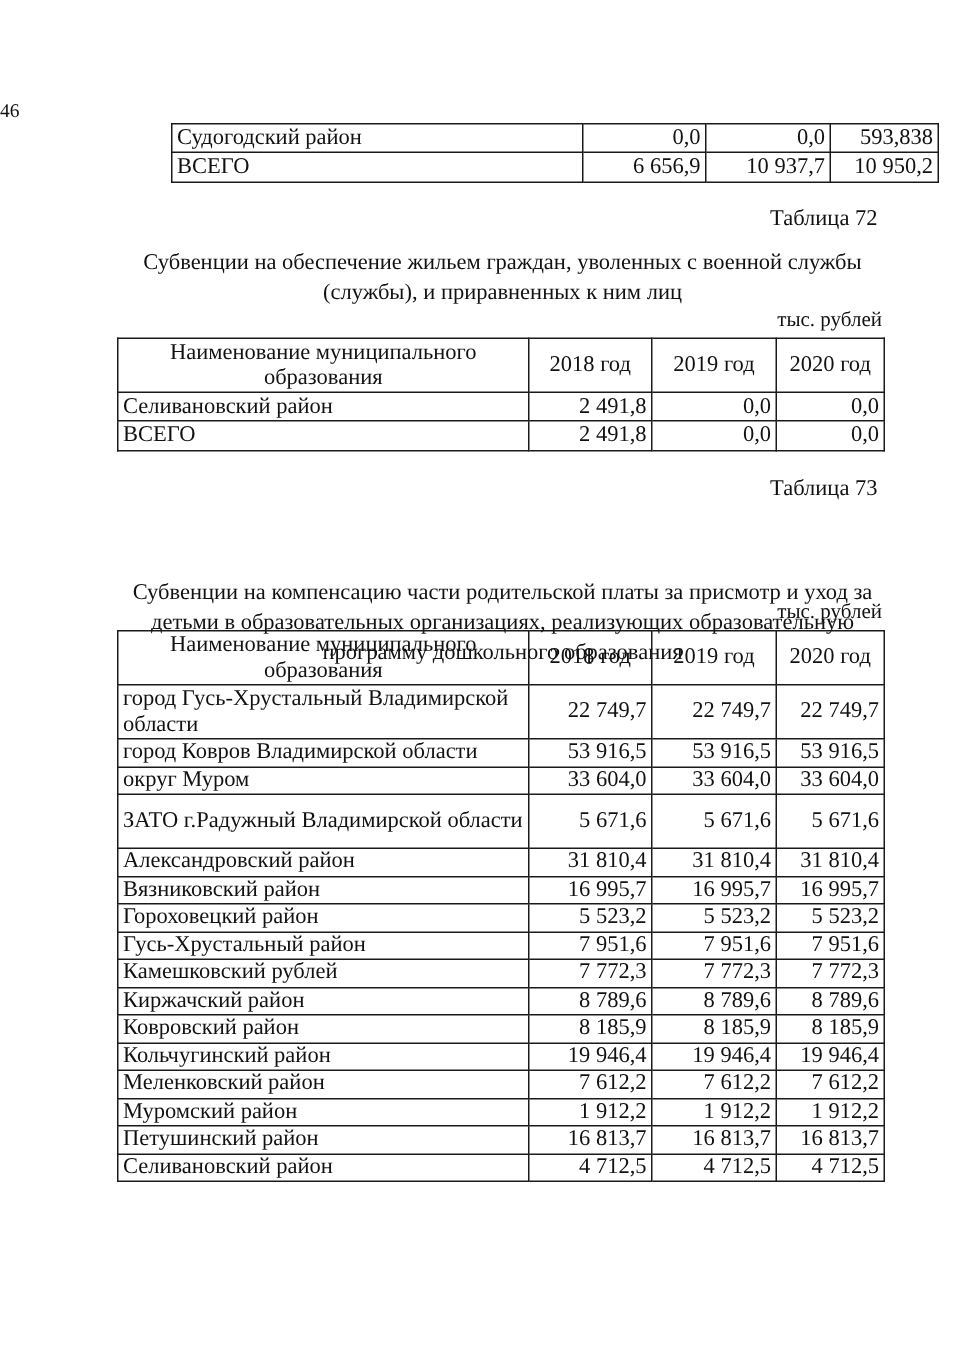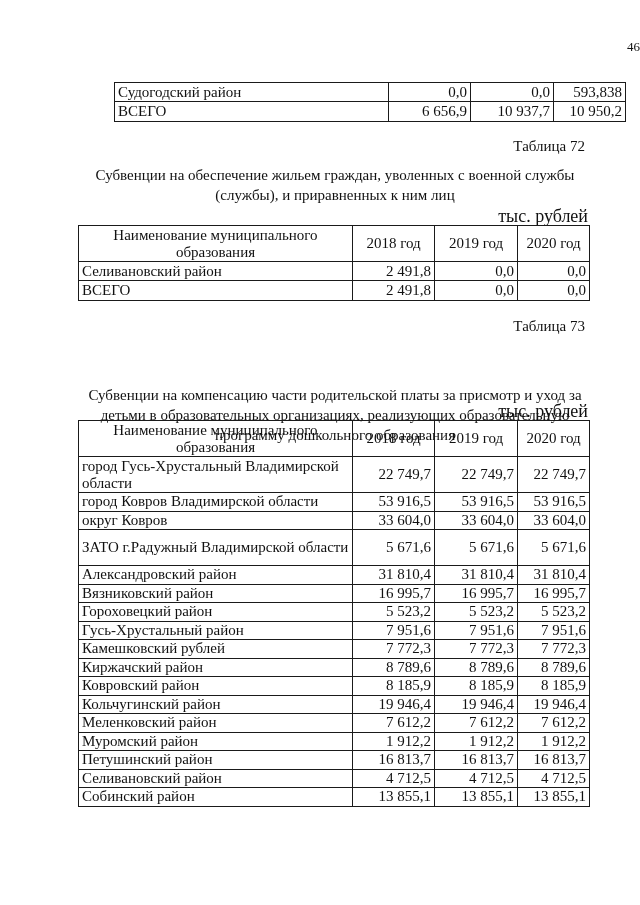--- a/index.html
+++ b/index.html
@@ -1,26 +1,26 @@
 <!DOCTYPE html>
 <html><head>
 <meta charset="utf-8">
 <style>
   html, body { margin: 0; padding: 0; background: #ffffff; }
   body { width: 640px; height: 905px; position: relative; overflow: hidden;
          font-family: "Liberation Serif", "DejaVu Serif", serif; color: #111; }
-  .page-num { position: absolute; top: 39px; left: 0; width: 640px; text-align: right; font-size: 13px; }
+  .page-num { position: absolute; top: 66px; left: 0; width: 640px; text-align: left; font-size: 13px; }
   table { position: absolute; left: 78px; width: 511px; border-collapse: collapse; font-size: 15px; table-layout: fixed; }
   td, th { border: 1.6px solid #1a1a1a; padding: 0 3px; line-height: 17px; font-weight: normal; }
   td.num { text-align: right; white-space: nowrap; }
   .bold { font-weight: bold; }
   th { text-align: center; }
   .tlabel { position: absolute; right: 55px; font-size: 15px; }
   .title { position: absolute; left: 80px; width: 510px; text-align: center; font-size: 15px; line-height: 20px; }
-  .units { position: absolute; right: 52px; font-size: 18px; }
+  .units { position: absolute; right: 52px; font-size: 14px; }
   col.c1 { width: 274px; } col.c2 { width: 82px; } col.c3 { width: 83px; } col.c4 { width: 72px; }
 </style>
 </head>
 <body>
 
 <div class="page-num">46</div>
 
 <table style="top:82px;margin-left:36px;">
   <colgroup>
       <col class="c1">
@@ -103,21 +103,21 @@
         <td class="num">22 749,7</td>
         <td class="num">22 749,7</td>
       </tr>
       <tr style="height: 18.5px;">
         <td>город Ковров Владимирской области</td>
         <td class="num">53 916,5</td>
         <td class="num">53 916,5</td>
         <td class="num">53 916,5</td>
       </tr>
       <tr style="height: 18.5px;">
-        <td>округ Ковров</td>
+        <td>округ Муром</td>
         <td class="num">33 604,0</td>
         <td class="num">33 604,0</td>
         <td class="num">33 604,0</td>
       </tr>
       <tr style="height: 36px;">
         <td>ЗАТО г.Радужный Владимирской области</td>
         <td class="num">5 671,6</td>
         <td class="num">5 671,6</td>
         <td class="num">5 671,6</td>
       </tr>
@@ -186,20 +186,14 @@
         <td class="num">16 813,7</td>
         <td class="num">16 813,7</td>
         <td class="num">16 813,7</td>
       </tr>
       <tr style="height: 18.5px;">
         <td>Селивановский  район</td>
         <td class="num">4 712,5</td>
         <td class="num">4 712,5</td>
         <td class="num">4 712,5</td>
       </tr>
-      <tr style="height: 18.5px;">
-        <td>Собинский  район</td>
-        <td class="num">13 855,1</td>
-        <td class="num">13 855,1</td>
-        <td class="num">13 855,1</td>
-      </tr>
     </tbody>
 </table>
 
 </body></html>

